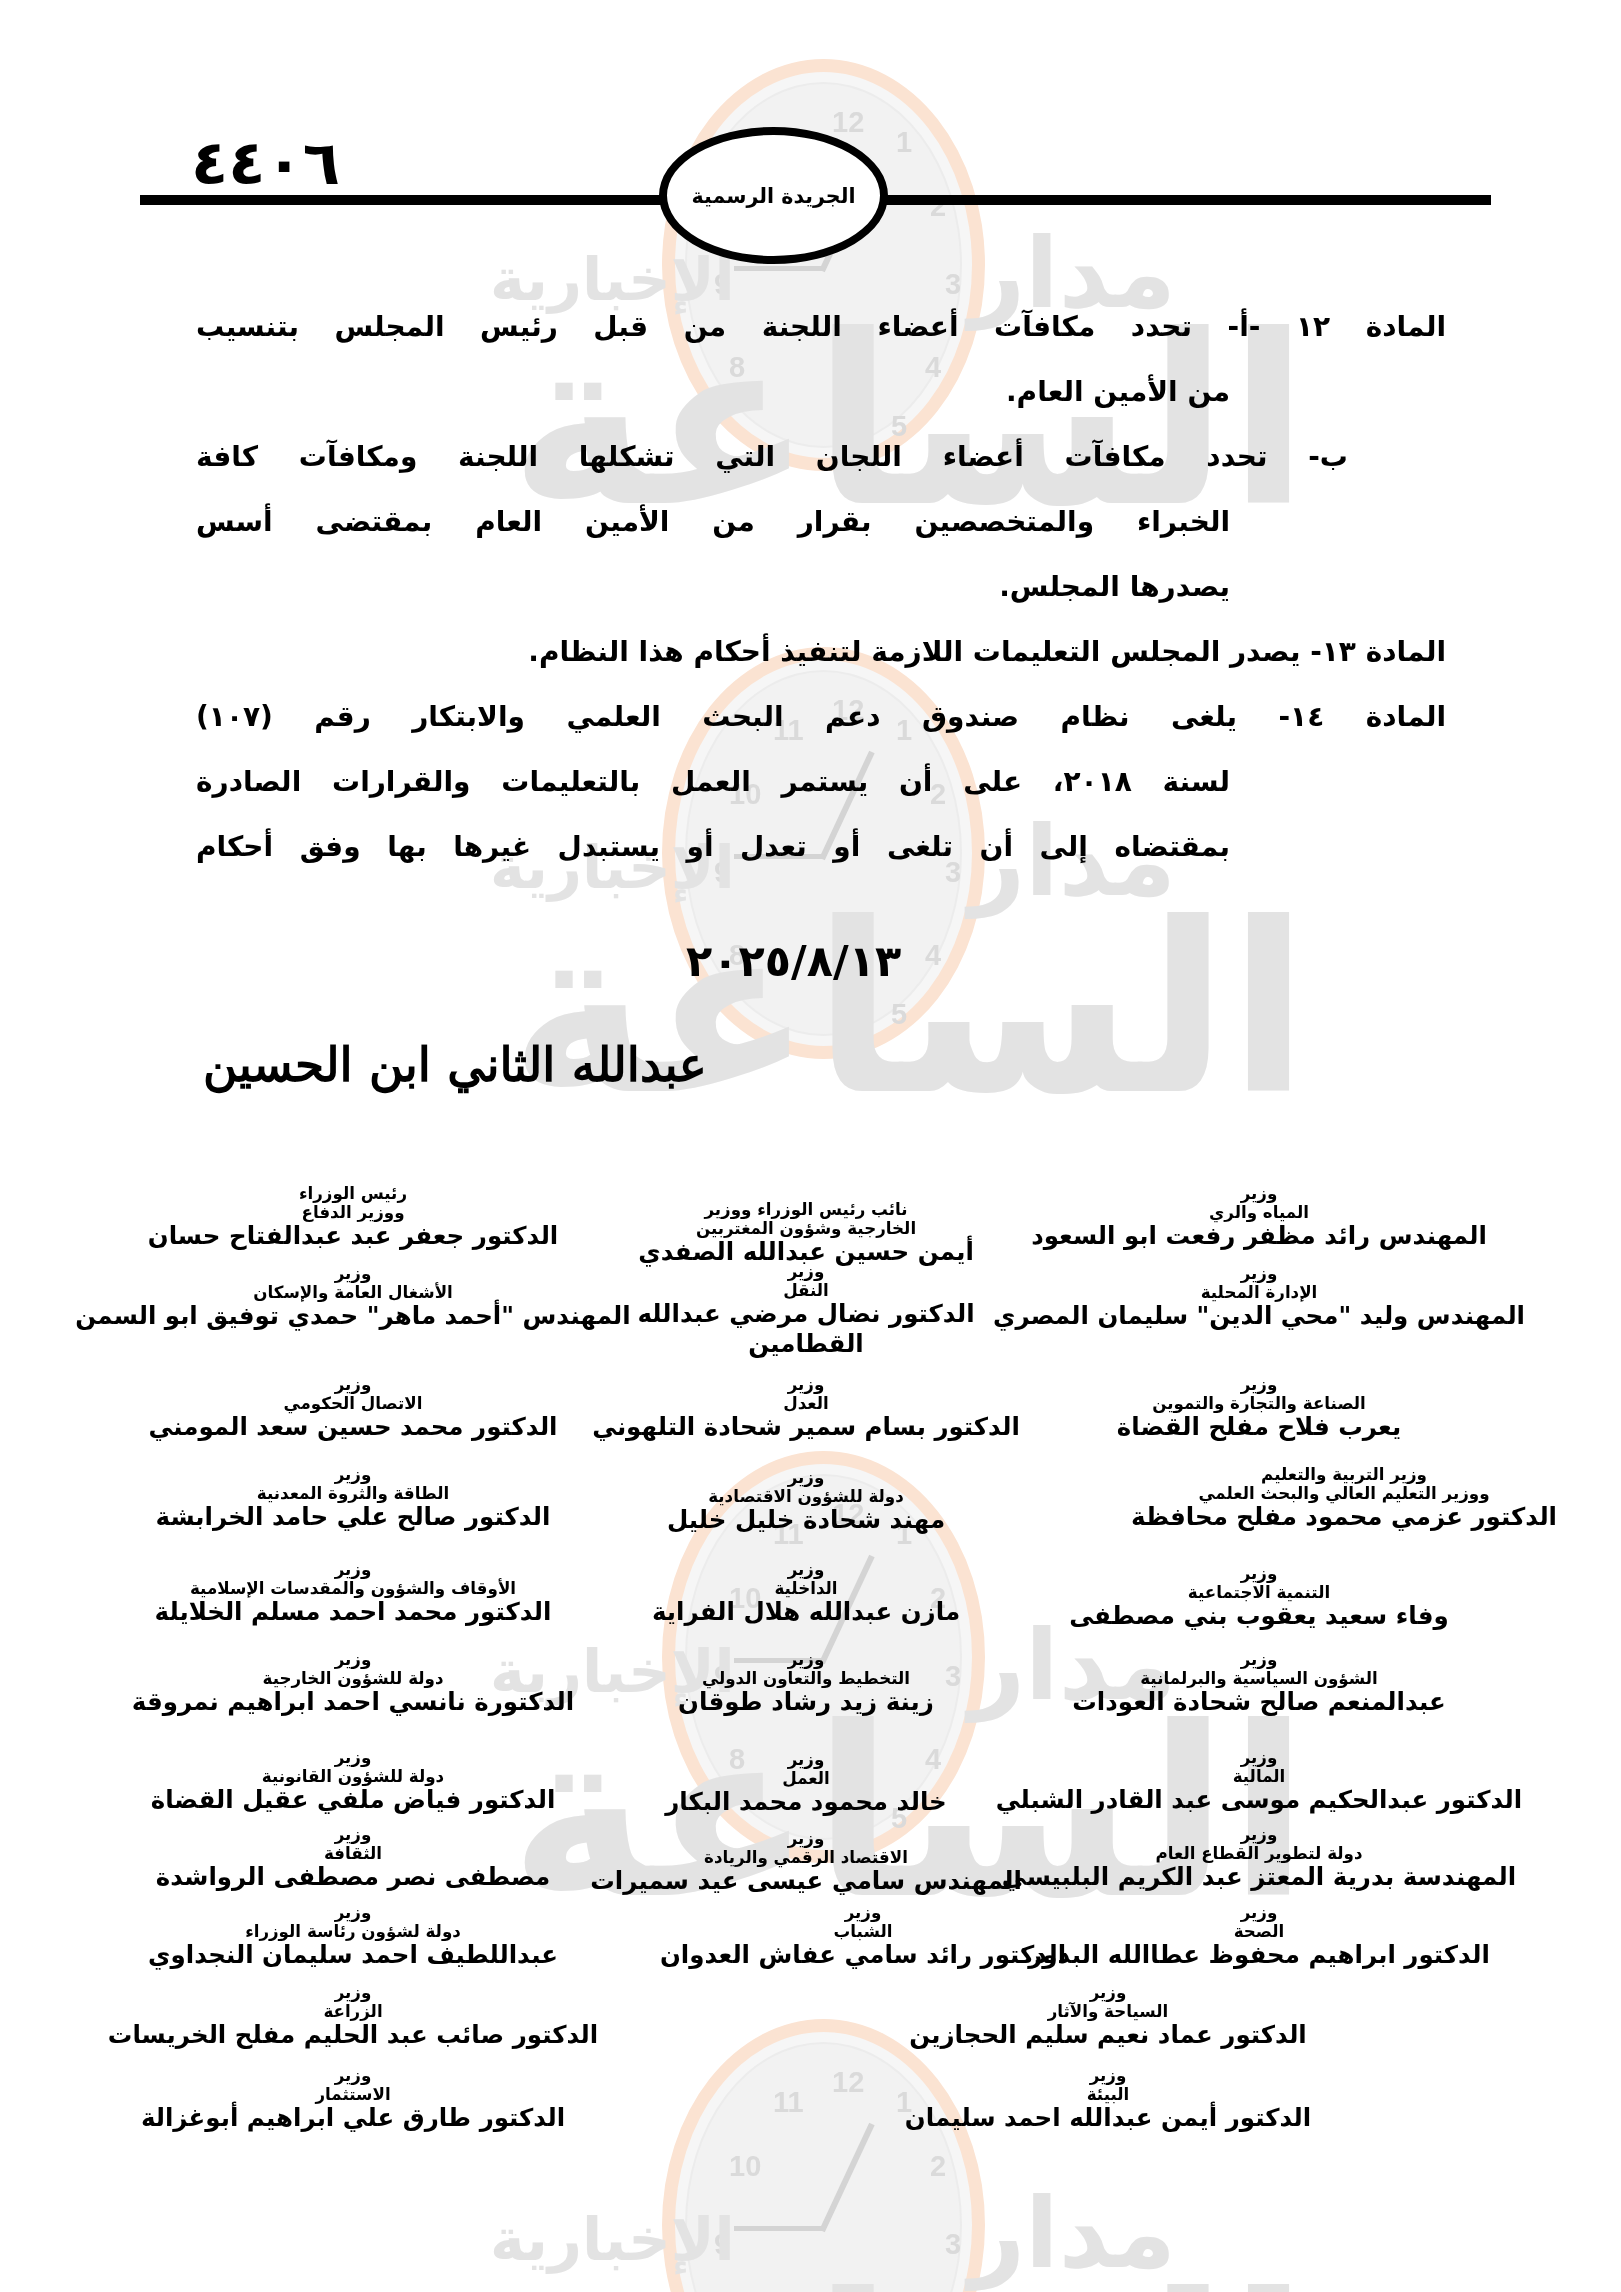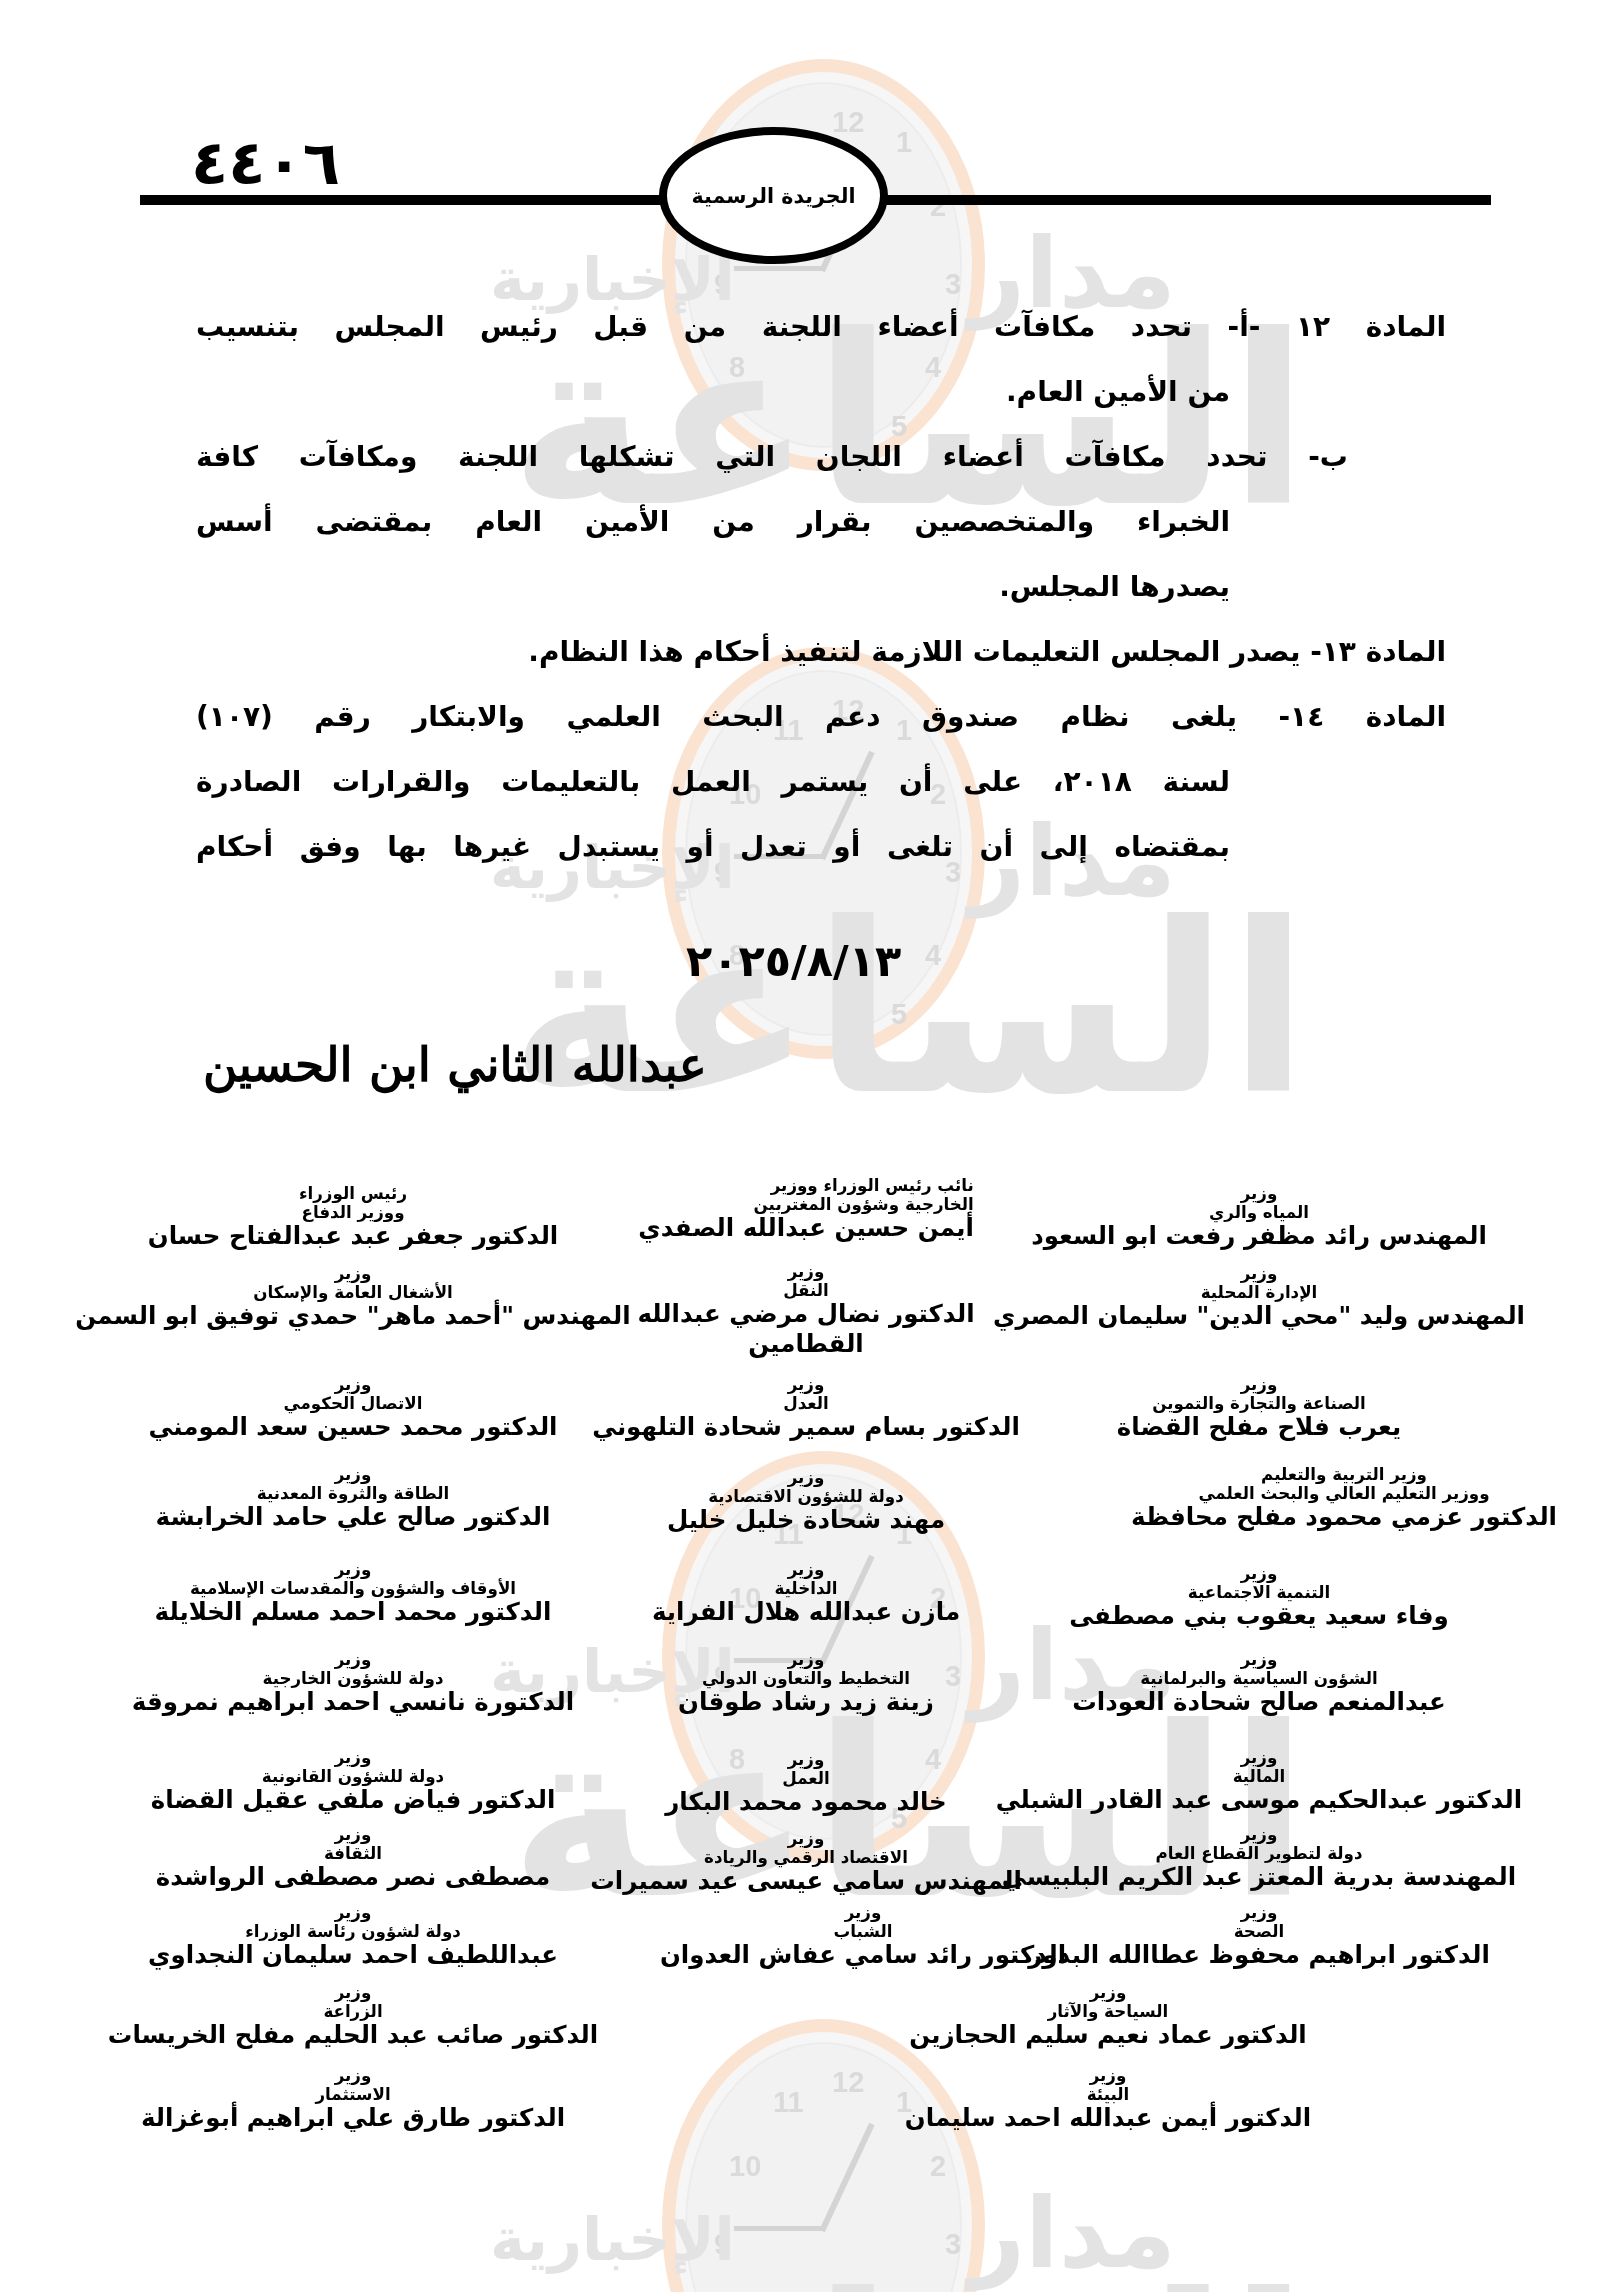--- a/index.html
+++ b/index.html
@@ -183,21 +183,21 @@
     <div class="minister" style="left: 1259px; top: 1825px;">
       <span class="t">وزير</span>
       <span class="t">دولة لتطوير القطاع العام</span>
       <span class="n">المهندسة بدرية المعتز عبد الكريم البلبيسي</span>
     </div>
     <div class="minister" style="left: 1259px; top: 1903px;">
       <span class="t">وزير</span>
       <span class="t">الصحة</span>
       <span class="n">الدكتور ابراهيم محفوظ عطاالله البدور</span>
     </div>
-    <div class="minister" style="left: 806px; top: 1176px; text-align: right;">
+    <div class="minister" style="left: 806px; top: 1200px;">
       <span class="t">نائب رئيس الوزراء ووزير</span>
       <span class="t">الخارجية وشؤون المغتربين</span>
       <span class="n">أيمن حسين عبدالله الصفدي</span>
     </div>
     <div class="minister" style="left: 806px; top: 1262px;">
       <span class="t">وزير</span>
       <span class="t">النقل</span>
       <span class="n">الدكتور نضال مرضي عبدالله</span>
       <span class="n">القطامين</span>
     </div>

